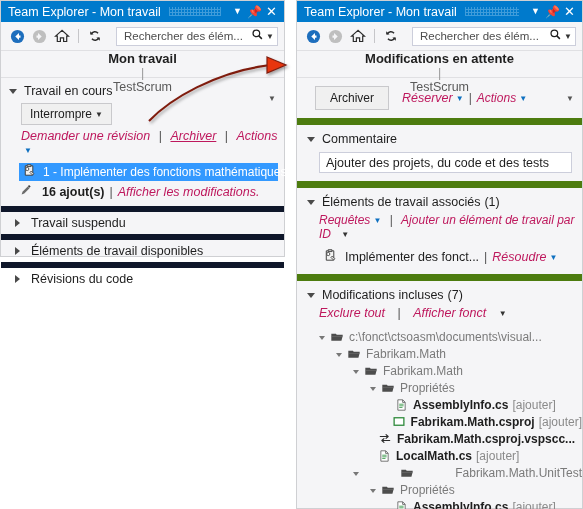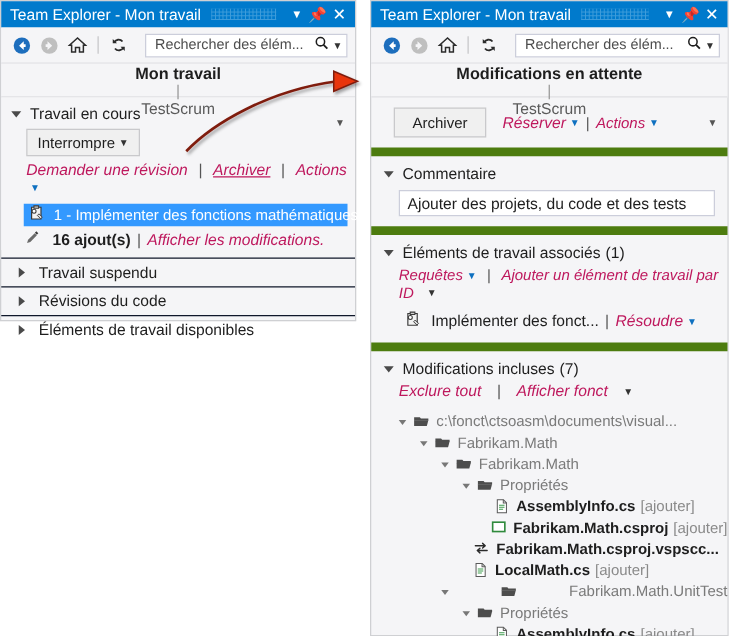--- a/index.html
+++ b/index.html
@@ -103,21 +103,21 @@
     margin:1px 6px 0 18px;height:18px;display:flex;align-items:center;
     background:#3399ff;color:#ffffff;font-size:12px;padding-left:3px;
   }
   .wi-row .wi-text{margin-left:6px;white-space:nowrap;}
   .changes-row{
     margin:2px 0 6px 18px;height:17px;display:flex;align-items:center;font-size:12.5px;
   }
   .changes-row .cnt{margin-left:9px;font-weight:bold;}
   .collapsed-row{
     display:flex;align-items:center;height:22px;padding-left:13px;font-size:12.5px;
-    border-top:1px solid #0f172a;
+    border-top:6px solid #0f172a;
   }
   .collapsed-row .lbl{margin-left:8px;}
 
   
   .rp-toolbar{display:flex;align-items:center;padding:8px 0 8px 18px;}
   .rp-toolbar .btn{height:22px;padding:0 14px;}
   .rp-toolbar .lnk{margin-left:13px;font-size:12.5px;}
   .rp-sec{border-top:7px solid #4d7c0f;padding:7px 0 8px 0;}
   .rp-sechead{display:flex;align-items:center;padding-left:10px;font-size:12.5px;}
   .rp-sechead .lbl{margin-left:6px;}
@@ -247,25 +247,25 @@
       <span class="link">Afficher les modifications.</span>
     </div>
   </div>
 
   <div class="collapsed-row">
     <span class="tri tri-closed"></span>
     <span class="lbl">Travail suspendu</span>
   </div>
   <div class="collapsed-row">
     <span class="tri tri-closed"></span>
-    <span class="lbl">Révisions du code</span>
+    <span class="lbl">Éléments de travail disponibles</span>
   </div>
   <div class="collapsed-row">
     <span class="tri tri-closed"></span>
-    <span class="lbl">Éléments de travail disponibles</span>
+    <span class="lbl">Révisions du code</span>
   </div>
 </div>
 
 <div class="panel" id="right-panel">
 
   <div class="titlebar">
     <span class="tb-title">Team Explorer - Mon travail</span>
     <span class="tb-grip"></span>
     <span class="tb-btn caret">▼</span>
     <span class="tb-btn pin">📌</span>

